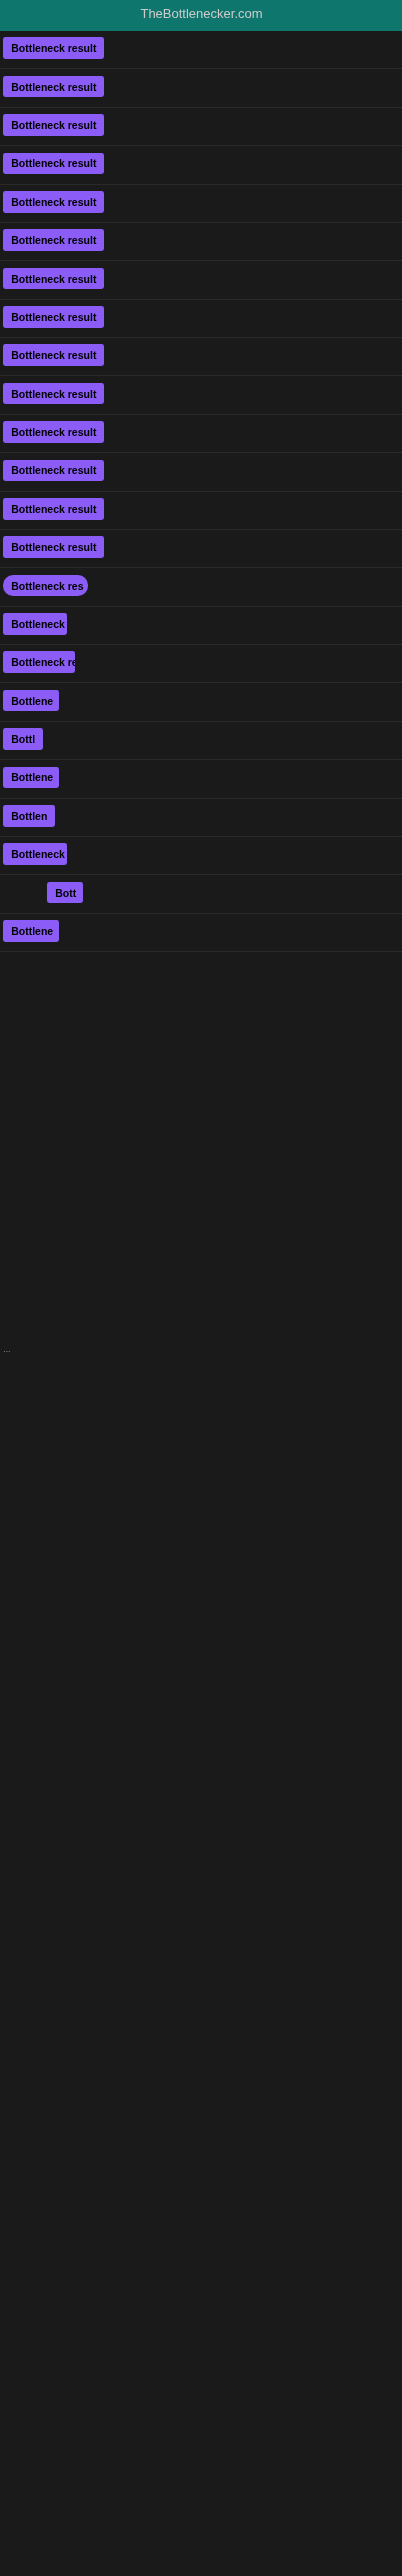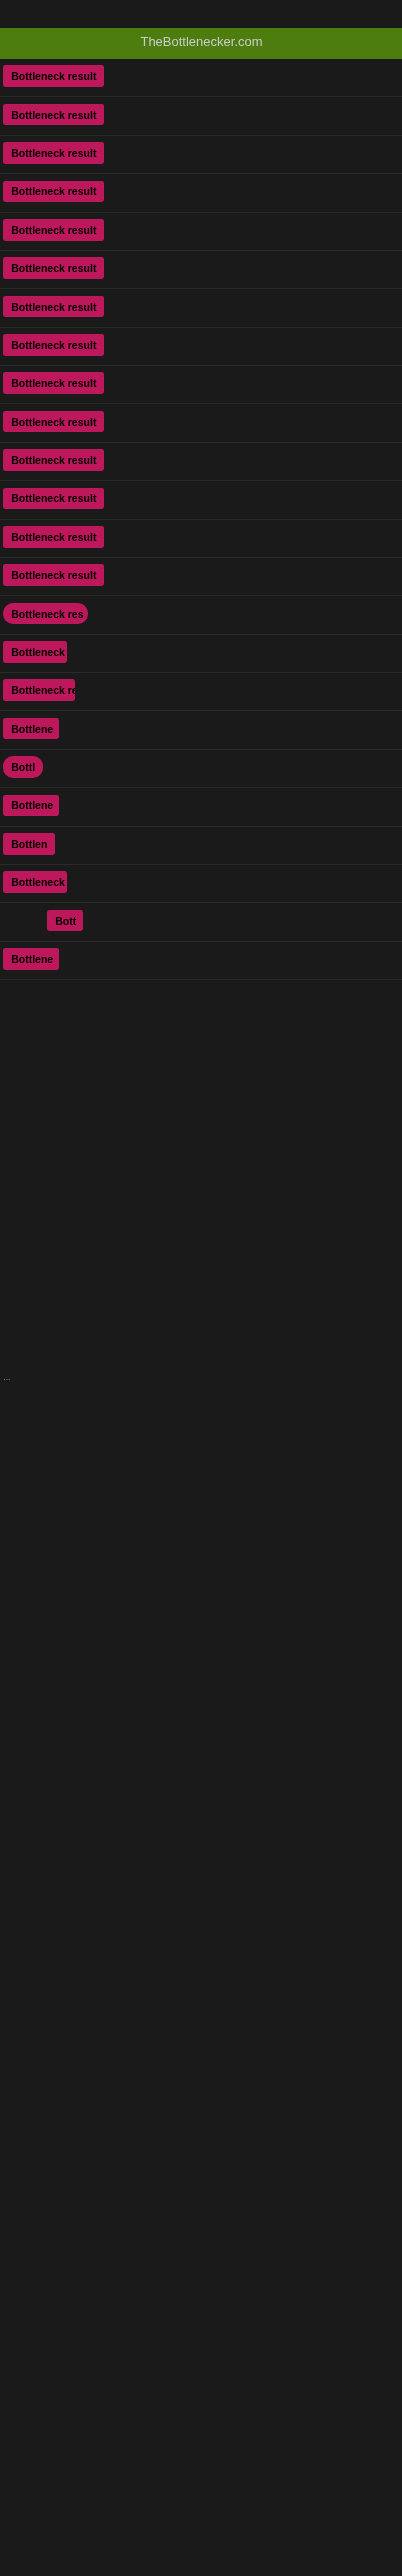--- a/index.html
+++ b/index.html
@@ -14,27 +14,26 @@
       background-color: #1a1a1a;
       font-family: Arial, sans-serif;
       position: relative;
     }
 
     .site-title {
       text-align: center;
       color: #cccccc;
       font-size: 13px;
       padding: 6.4px 0 9.7px 0;
-      background-color: #4d7c0f;
-      margin-top: 28px;
+      background-color: #0f766e;
     }
 
     .bottleneck-badge {
       display: inline-block;
-      background-color: #be185d;
+      background-color: #8b5cf6;
       color: #000000;
       font-size: 10.5px;
       font-weight: bold;
       padding: 4.8px 8px;
       border-radius: 2.4px;
       white-space: nowrap;
       overflow: hidden;
     }
 
     .result-row {
@@ -65,21 +64,21 @@
     <div class="result-row"><span class="bottleneck-badge" style="max-width: 105px;">Bottleneck result</span></div>
     <div class="result-row"><span class="bottleneck-badge" style="max-width: 105px;">Bottleneck result</span></div>
     <div class="result-row"><span class="bottleneck-badge" style="max-width: 105px;">Bottleneck result</span></div>
     <div class="result-row"><span class="bottleneck-badge" style="max-width: 105px;">Bottleneck result</span></div>
     <div class="result-row"><span class="bottleneck-badge" style="max-width: 105px;">Bottleneck result</span></div>
     <div class="result-row"><span class="bottleneck-badge" style="max-width: 105px;">Bottleneck result</span></div>
     <div class="result-row"><span class="bottleneck-badge" style="max-width: 85px; border-radius: 10px;">Bottleneck res</span></div>
     <div class="result-row"><span class="bottleneck-badge" style="max-width: 64px;">Bottleneck</span></div>
     <div class="result-row"><span class="bottleneck-badge" style="max-width: 72px; text-align: center;">Bottleneck re</span></div>
     <div class="result-row"><span class="bottleneck-badge" style="max-width: 56px;">Bottlene</span></div>
-    <div class="result-row"><span class="bottleneck-badge" style="max-width: 40px; border-radius: 10px;">Bottl</span></div>
+    <div class="result-row"><span class="bottleneck-badge" style="max-width: 40px;">Bottl</span></div>
     <div class="result-row"><span class="bottleneck-badge" style="max-width: 56px;">Bottlene</span></div>
     <div class="result-row"><span class="bottleneck-badge" style="max-width: 52px;">Bottlen</span></div>
     <div class="result-row"><span class="bottleneck-badge" style="max-width: 64px;">Bottleneck</span></div>
     <div class="result-row"><span class="bottleneck-badge" style="max-width: 36px; margin-left: 44px;">Bott</span></div>
     <div class="result-row"><span class="bottleneck-badge" style="max-width: 56px;">Bottlene</span></div>
   </div>
 
 <div style="height: 386px; background-color: #1a1a1a;"></div>
 
 <div class="ellipsis-text">...</div>

